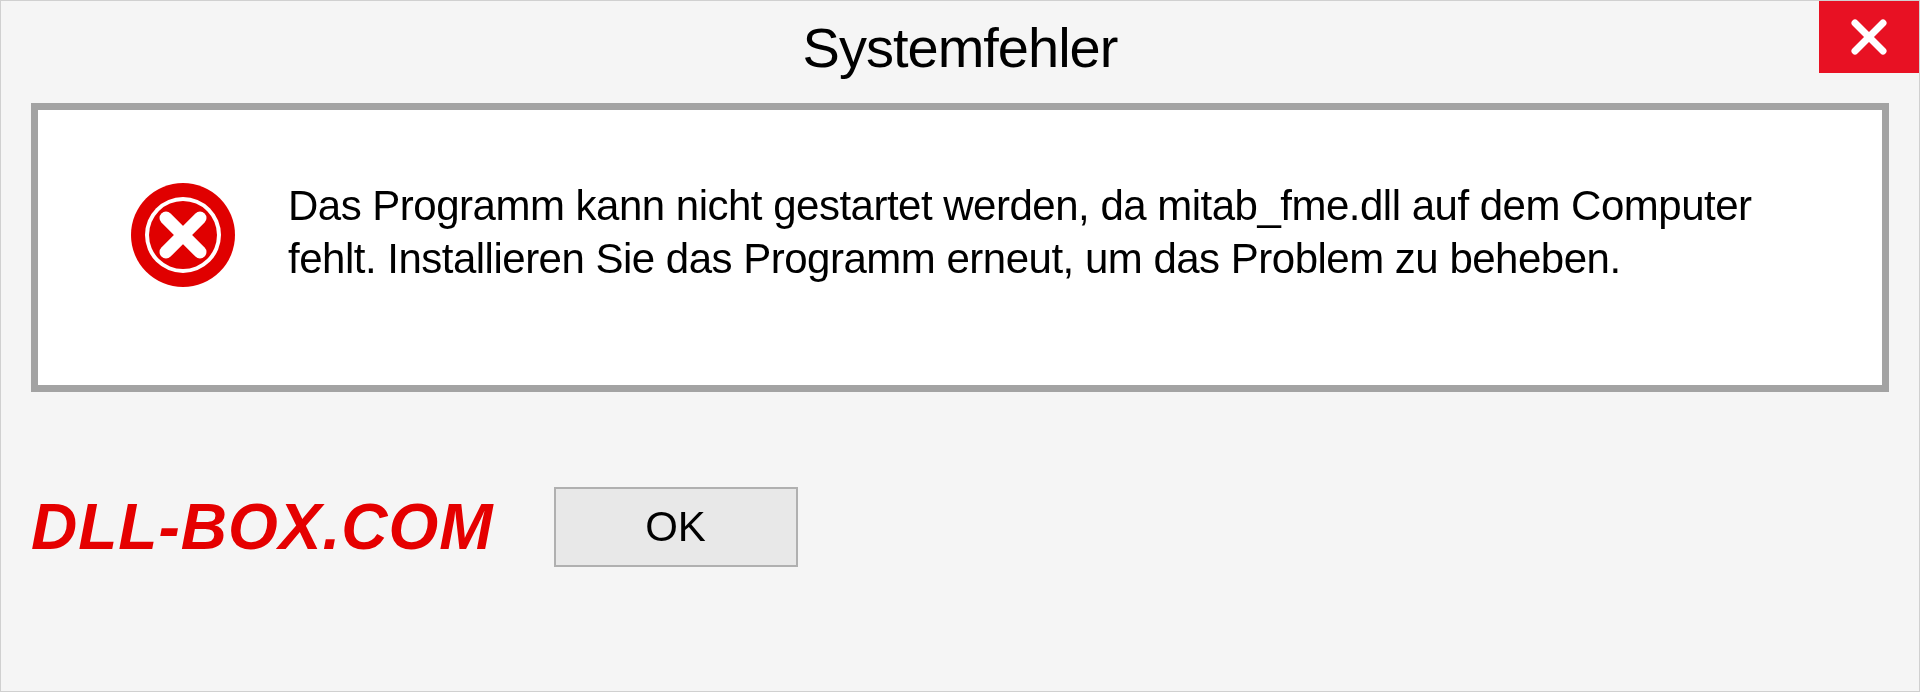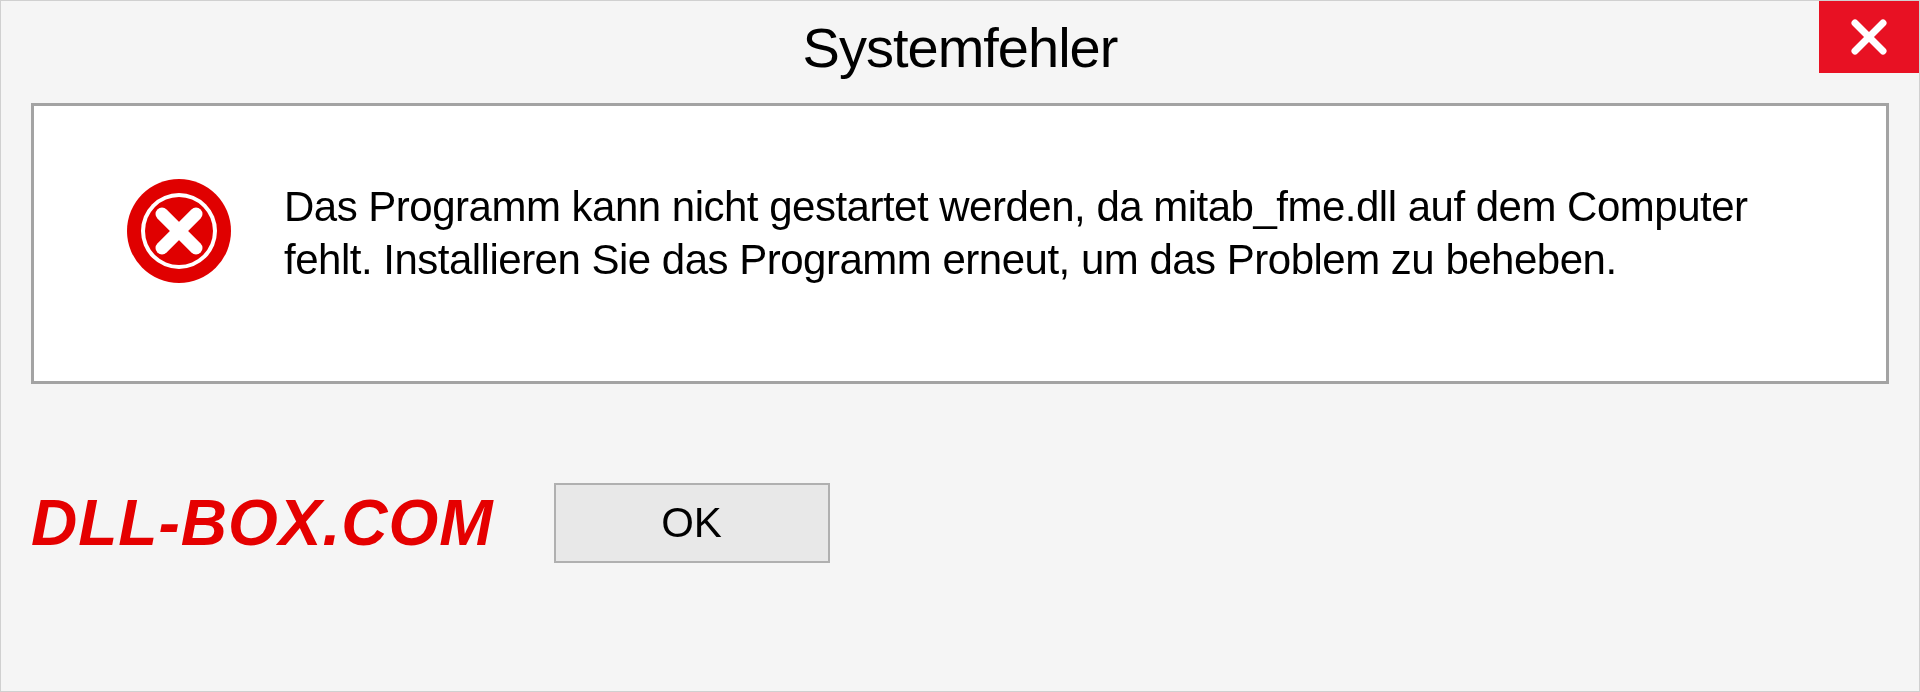--- a/index.html
+++ b/index.html
@@ -49,25 +49,25 @@
       justify-content: center;
       cursor: pointer;
     }
     .close-btn svg {
       width: 40px;
       height: 40px;
     }
     .content-area {
       margin: 12px 30px 0 30px;
       background: #ffffff;
-      border: 3px solid #a3a3a3;
+      border: 7px solid #a3a3a3;
       flex: 0 0 auto;
       padding: 70px 40px 95px 90px;
       display: flex;
-      align-items: flex-end;
+      align-items: flex-start;
       gap: 50px;
     }
     .error-icon-wrap {
       flex: 0 0 auto;
     }
     .error-icon-wrap svg {
       width: 110px;
       height: 110px;
       display: block;
     }
@@ -89,21 +89,21 @@
     }
     .watermark {
       font-size: 64px;
       font-weight: 800;
       color: #e50000;
       letter-spacing: 1px;
       font-style: italic;
       font-family: Arial, sans-serif;
     }
     .ok-btn {
-      width: 276px;
+      width: 244px;
       height: 80px;
       background: #e8e8e8;
       border: 2px solid #b0b0b0;
       font-size: 42px;
       color: #000000;
       cursor: pointer;
       display: flex;
       align-items: center;
       justify-content: center;
       font-family: inherit;

